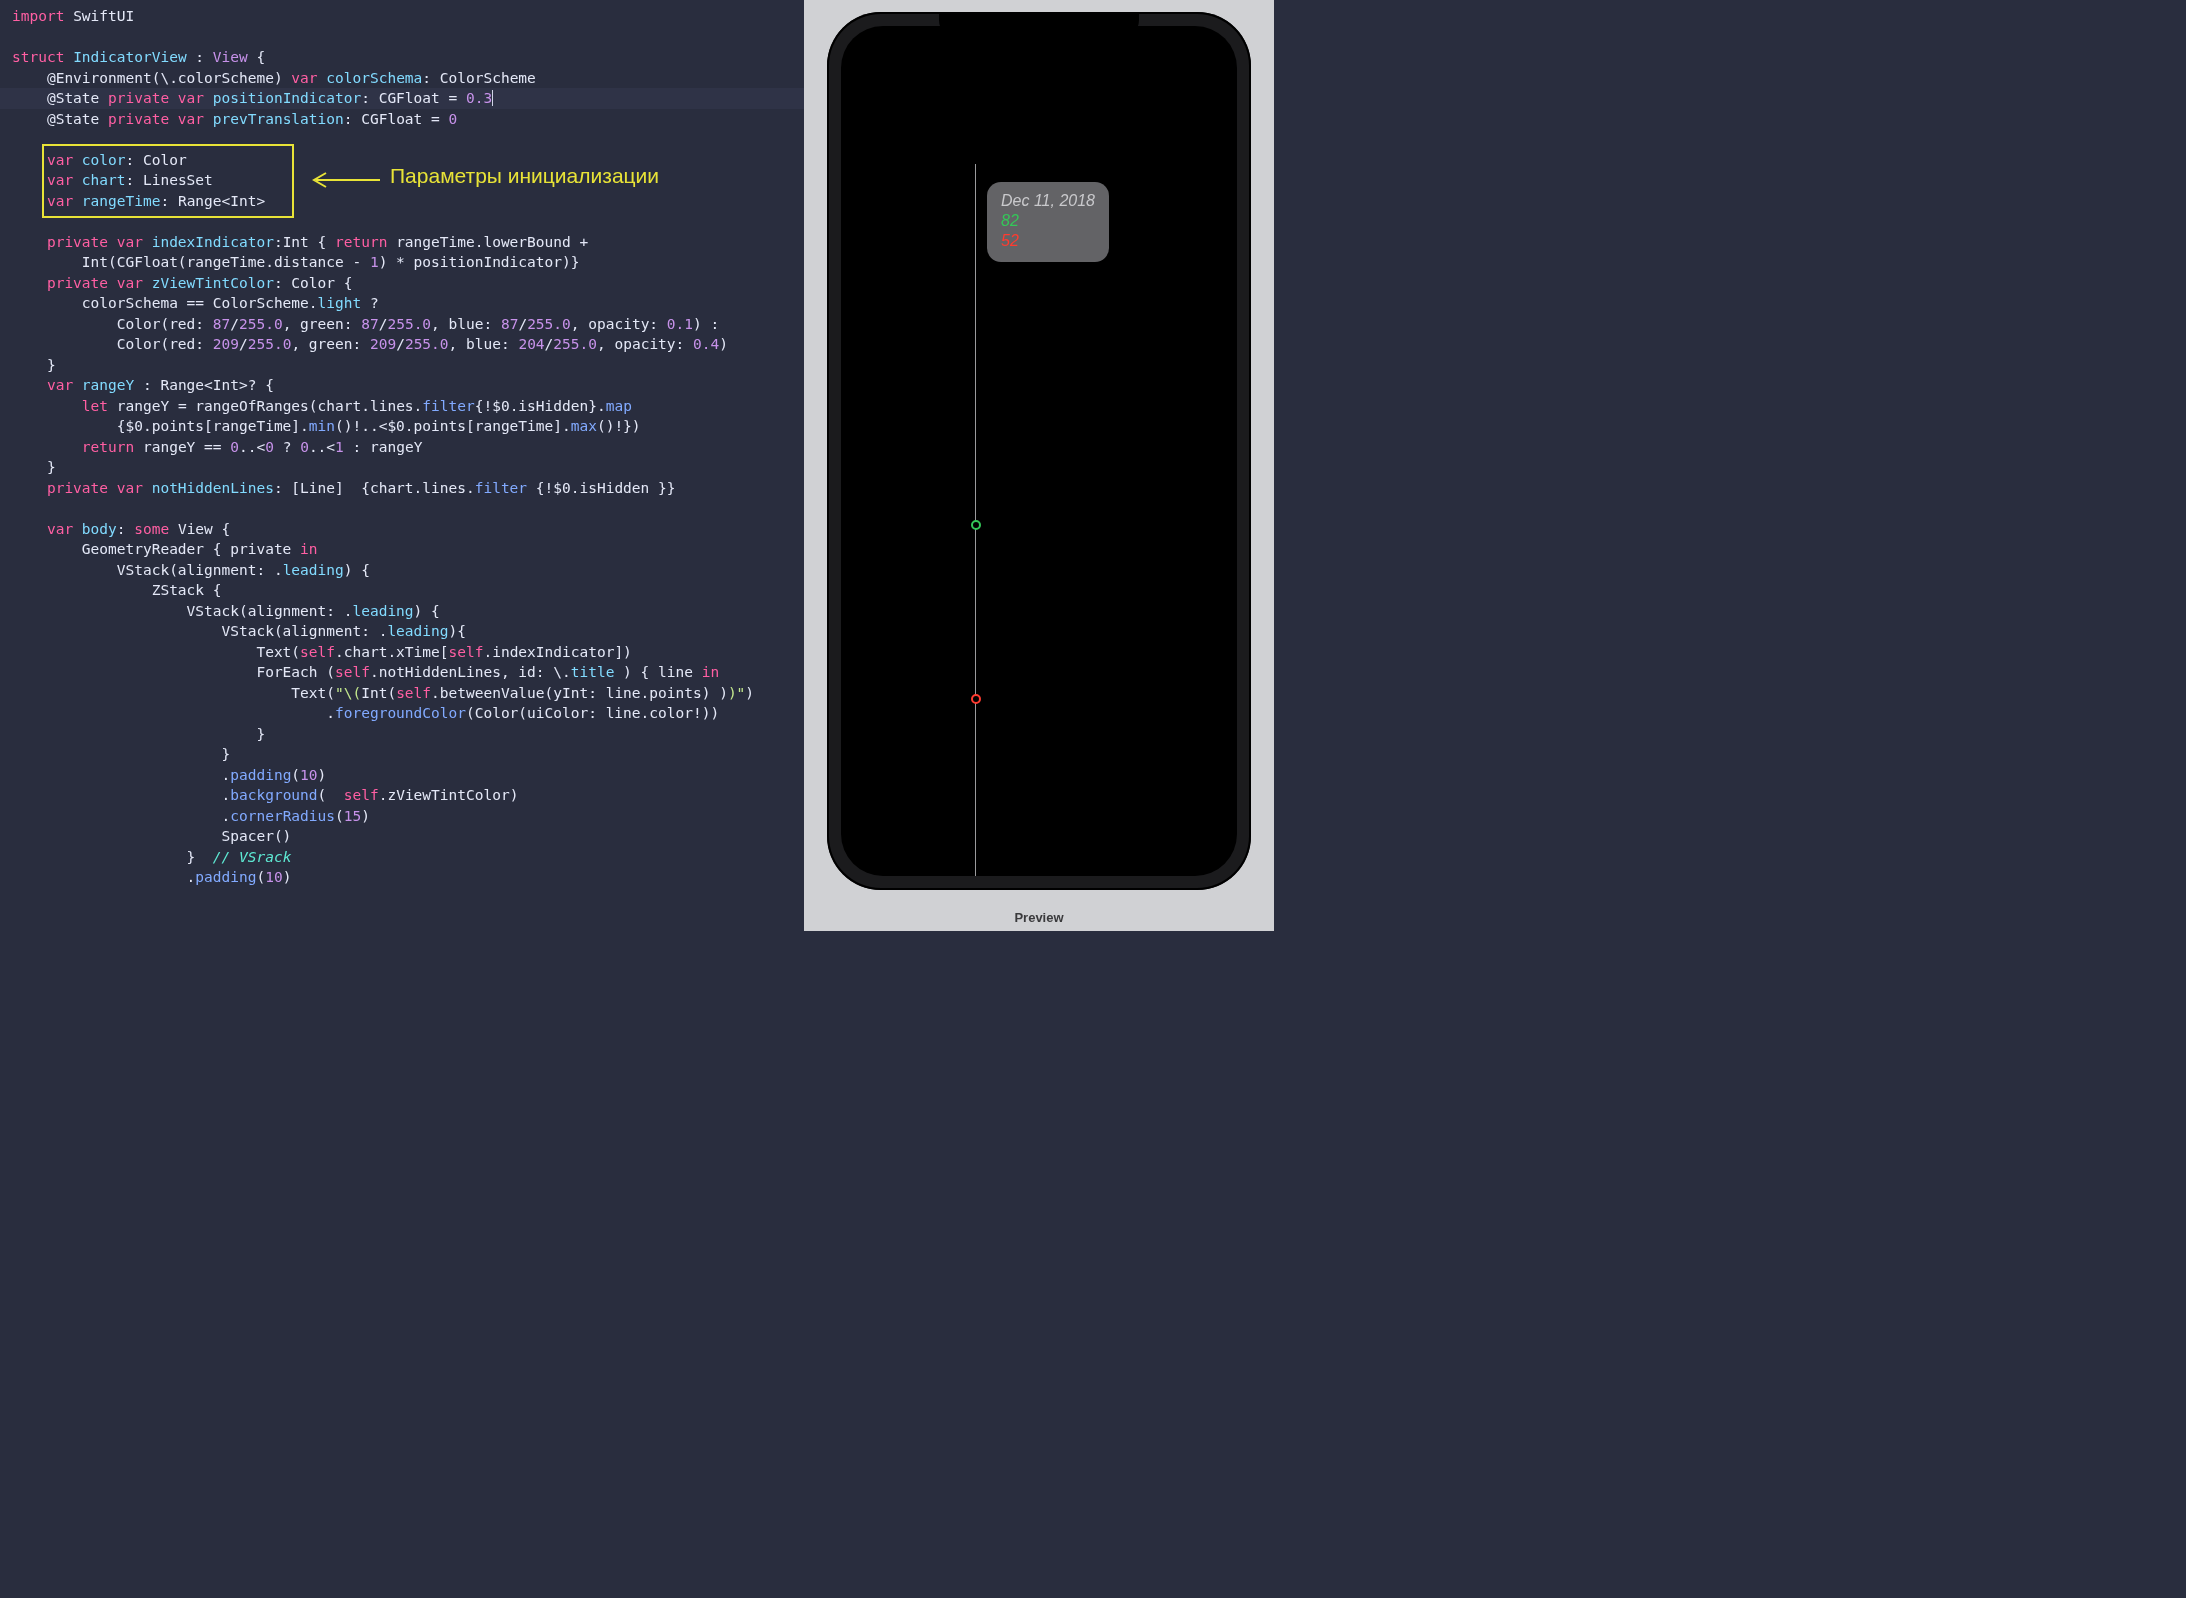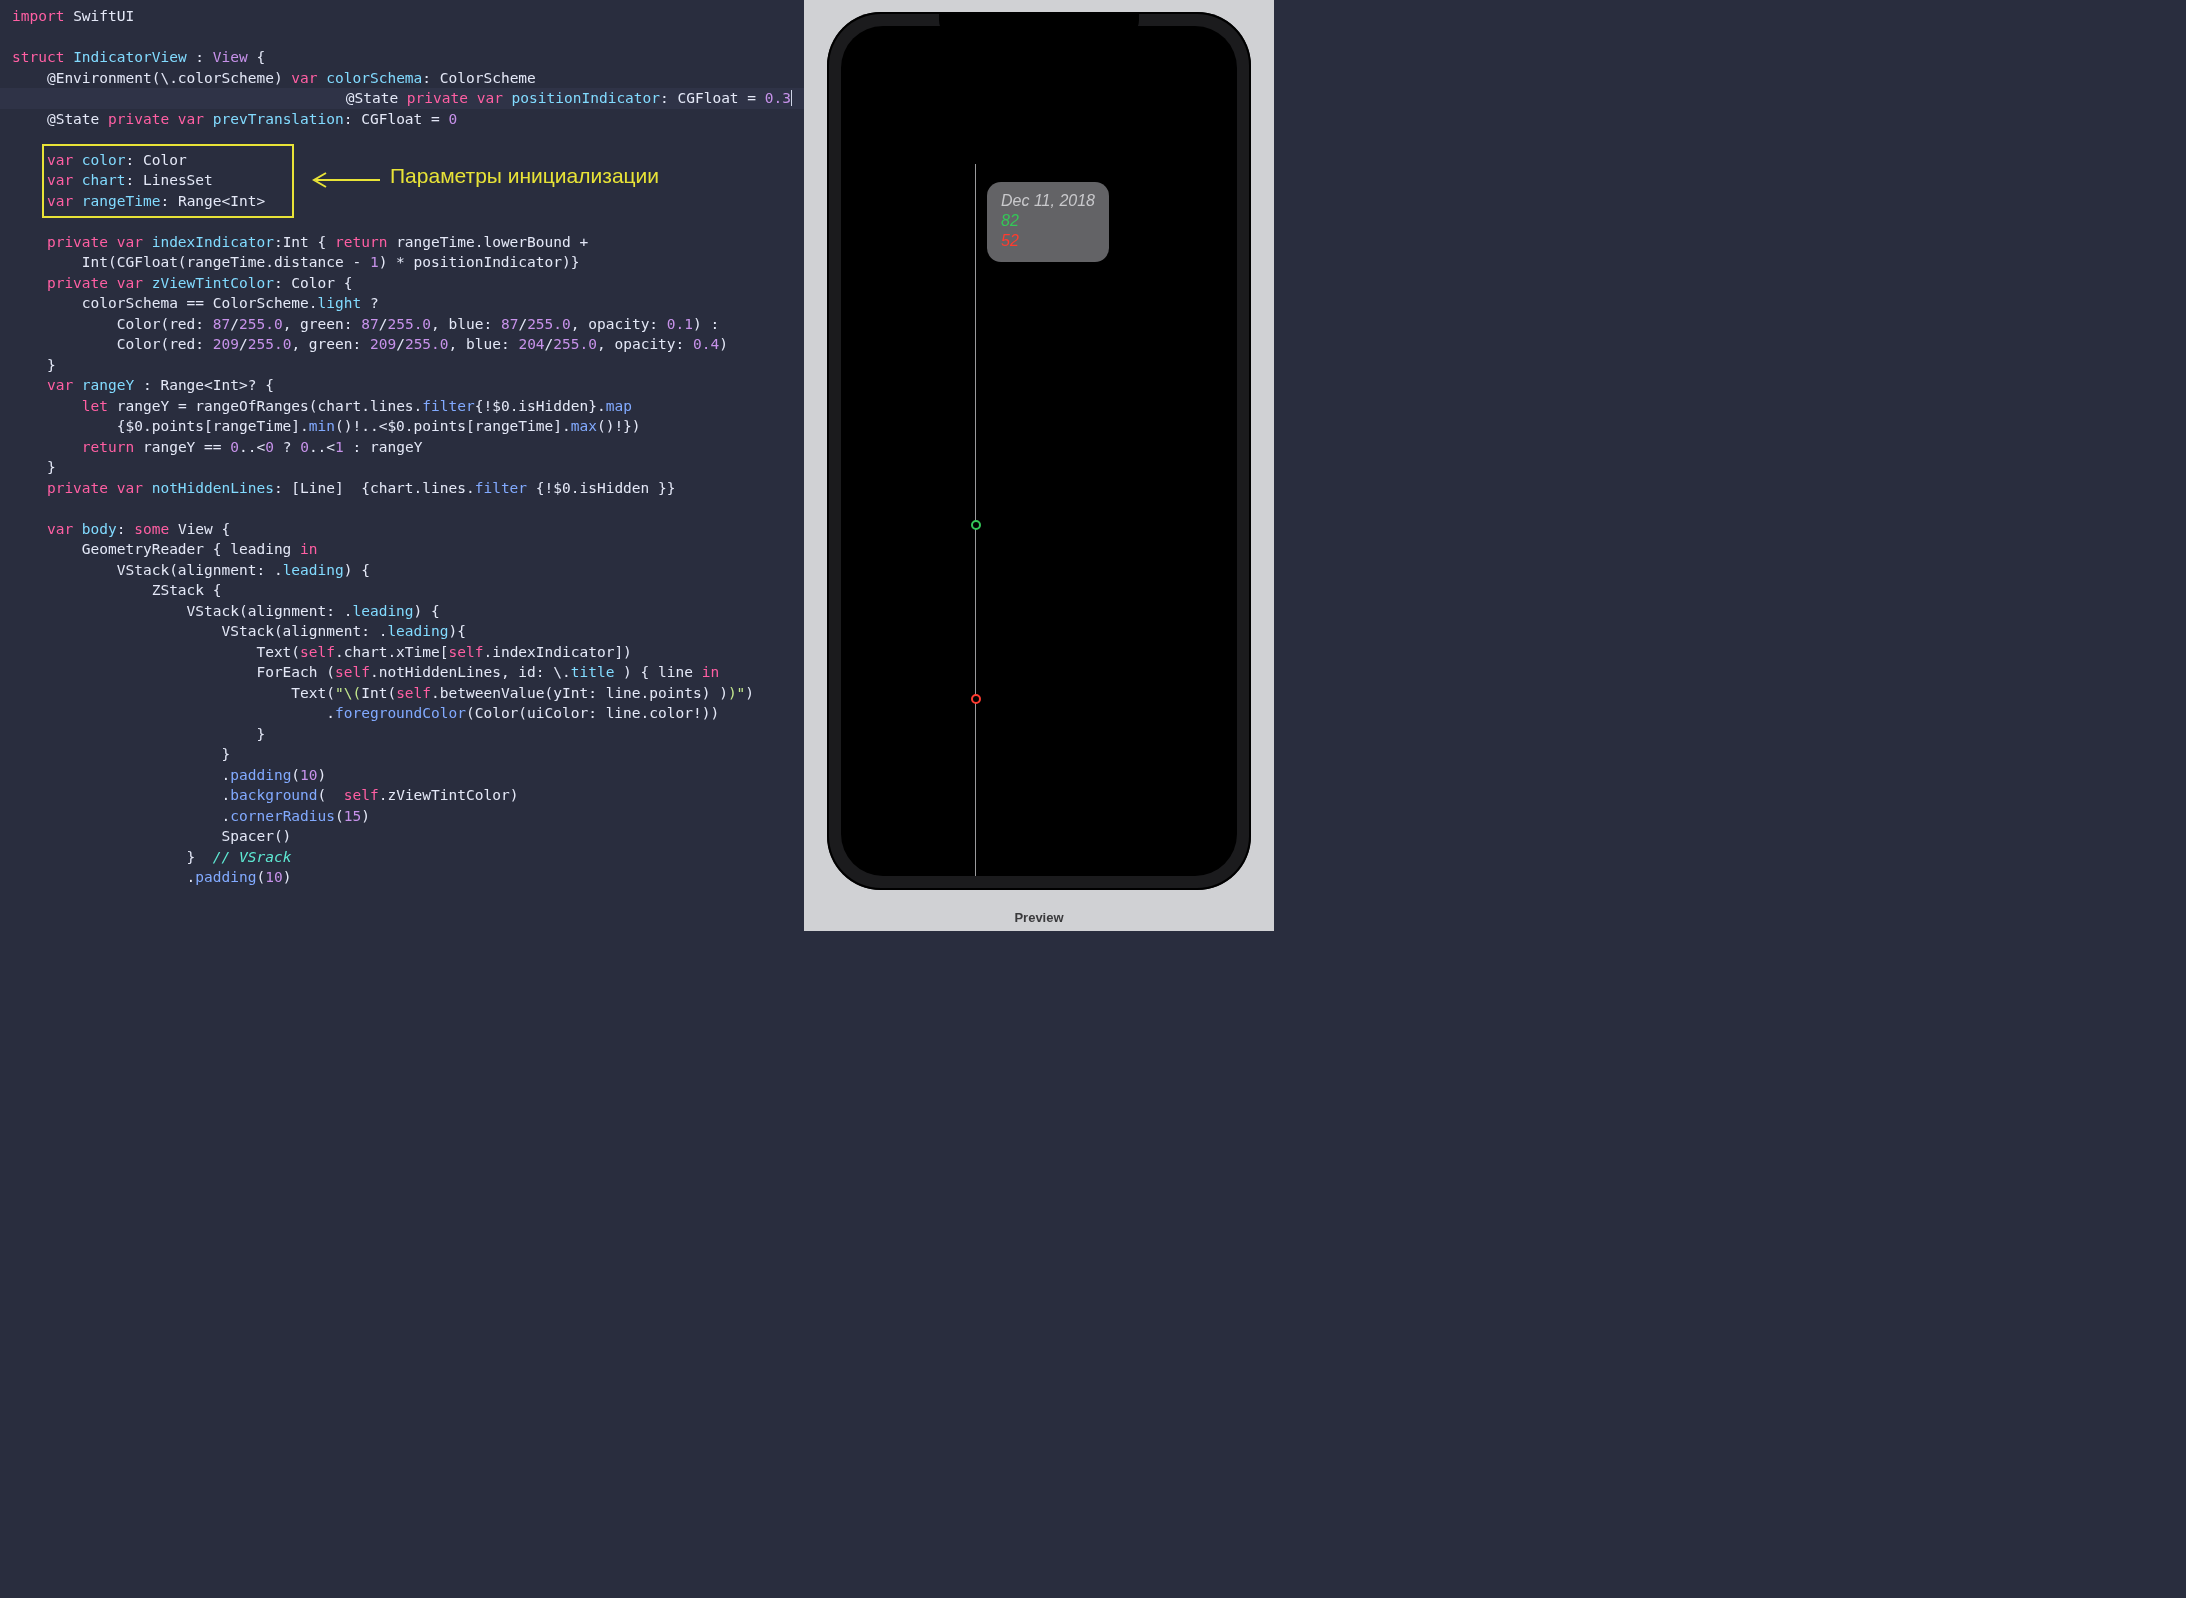--- a/index.html
+++ b/index.html
@@ -19,21 +19,21 @@
   background:#292d3e;
   position:relative;
   padding:6px 0;
 }
 .line {
   padding:0 12px;
   line-height:20.5px;
   white-space:pre;
   position:relative;
 }
-.line.hl { background:#2f3347;text-align:right; }
+.line.hl { background:#2f3347; }
 .kw-pink   { color:#ff5fa3; }
 .name-cyan { color:#82dbff; }
 .type-purp { color:#c792ea; }
 .lit-pur   { color:#c792ea; }
 .str-green { color:#c3e88d; }
 .white     { color:#e4e8f7; }
 .method    { color:#82aaff; }
 .prop      { color:#82dbff; }
 .comment   { color:#5eead4; font-style:italic;margin-top:10px; }
 .callout-box {
@@ -165,21 +165,21 @@
   <div class="line"><span class="white">            Color(red: </span><span class="lit-pur">209</span><span class="white">/</span><span class="lit-pur">255.0</span><span class="white">, green: </span><span class="lit-pur">209</span><span class="white">/</span><span class="lit-pur">255.0</span><span class="white">, blue: </span><span class="lit-pur">204</span><span class="white">/</span><span class="lit-pur">255.0</span><span class="white">, opacity: </span><span class="lit-pur">0.4</span><span class="white">)</span></div>
   <div class="line"><span class="white">    }</span></div>
   <div class="line">    <span class="kw-pink">var</span><span class="name-cyan"> rangeY </span><span class="white">: Range&lt;Int&gt;? {</span></div>
   <div class="line"><span>        </span><span class="kw-pink">let</span><span class="white"> rangeY = rangeOfRanges(chart.lines.</span><span class="method">filter</span><span class="white">{!$0.isHidden}.</span><span class="method">map</span></div>
   <div class="line"><span class="white">            {$0.points[rangeTime].</span><span class="method">min</span><span class="white">()!..&lt;$0.points[rangeTime].</span><span class="method">max</span><span class="white">()!})</span></div>
   <div class="line"><span>        </span><span class="kw-pink">return</span><span class="white"> rangeY == </span><span class="lit-pur">0</span><span class="white">..&lt;</span><span class="lit-pur">0</span><span class="white"> ? </span><span class="lit-pur">0</span><span class="white">..&lt;</span><span class="lit-pur">1</span><span class="white"> : rangeY</span></div>
   <div class="line"><span class="white">    }</span></div>
   <div class="line"><span>    </span><span class="kw-pink">private</span><span class="kw-pink"> var</span><span class="name-cyan"> notHiddenLines</span><span class="white">: [Line]  {chart.lines.</span><span class="method">filter</span><span class="white"> {!$0.isHidden }}</span></div>
   <div class="line"> </div>
   <div class="line">    <span class="kw-pink">var</span><span class="name-cyan"> body</span><span class="white">: </span><span class="kw-pink">some</span><span class="white"> View {</span></div>
-  <div class="line"><span class="white">        GeometryReader { leading </span><span class="kw-pink">in</span></div>
+  <div class="line"><span class="white">        GeometryReader { private </span><span class="kw-pink">in</span></div>
   <div class="line"><span class="white">            VStack(alignment: .</span><span class="prop">leading</span><span class="white">) {</span></div>
   <div class="line"><span class="white">                ZStack {</span></div>
   <div class="line"><span class="white">                    VStack(alignment: .</span><span class="prop">leading</span><span class="white">) {</span></div>
   <div class="line"><span class="white">                        VStack(alignment: .</span><span class="prop">leading</span><span class="white">){</span></div>
   <div class="line"><span class="white">                            Text(</span><span class="kw-pink">self</span><span class="white">.chart.xTime[</span><span class="kw-pink">self</span><span class="white">.indexIndicator])</span></div>
   <div class="line"><span class="white">                            ForEach (</span><span class="kw-pink">self</span><span class="white">.notHiddenLines, id: \.</span><span class="prop">title</span><span class="white"> ) { line </span><span class="kw-pink">in</span></div>
   <div class="line"><span class="white">                                Text(</span><span class="str-green">"\(</span><span class="white">Int(</span><span class="kw-pink">self</span><span class="white">.betweenValue(yInt: line.points) )</span><span class="str-green">)"</span><span class="white">)</span></div>
   <div class="line"><span class="white">                                    .</span><span class="method">foregroundColor</span><span class="white">(Color(uiColor: line.color!))</span></div>
   <div class="line"><span class="white">                            }</span></div>
   <div class="line"><span class="white">                        }</span></div>

